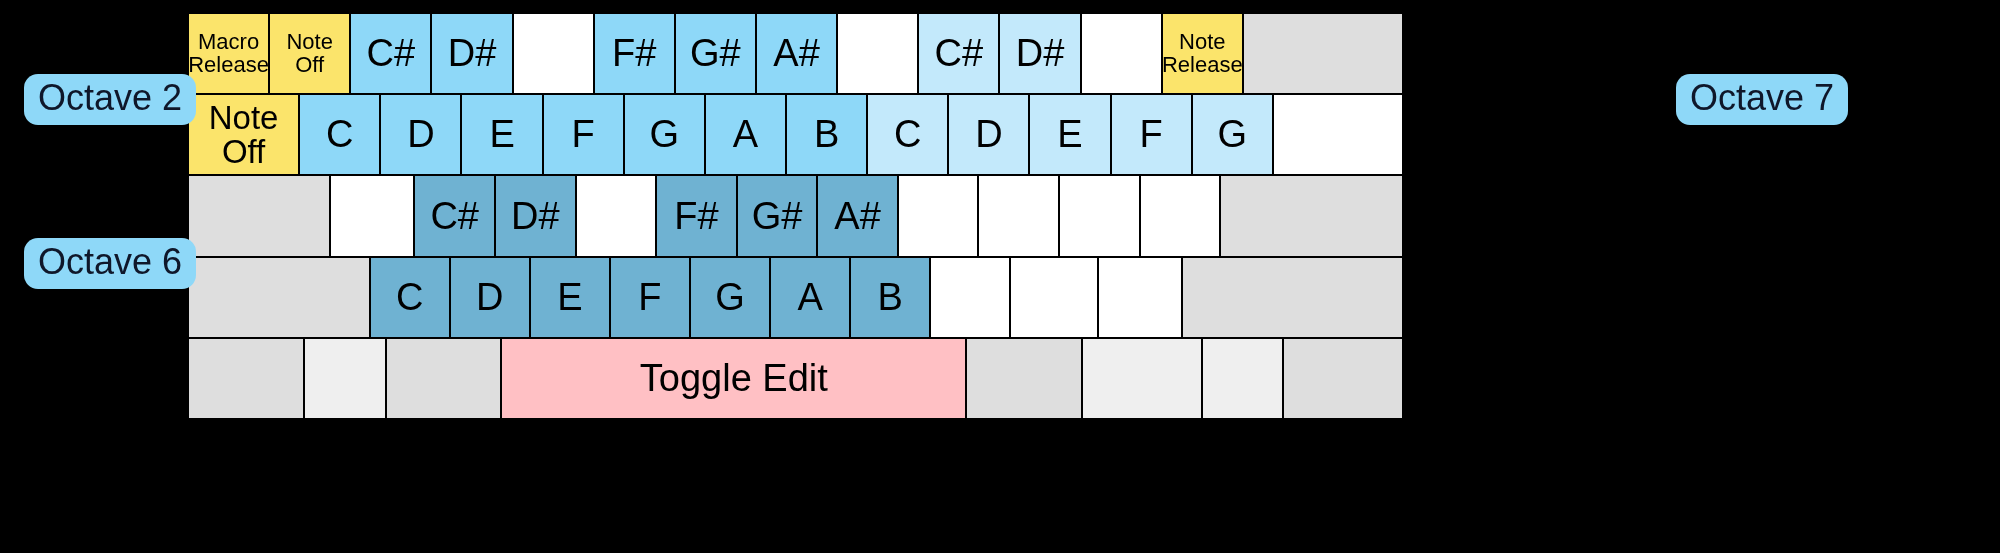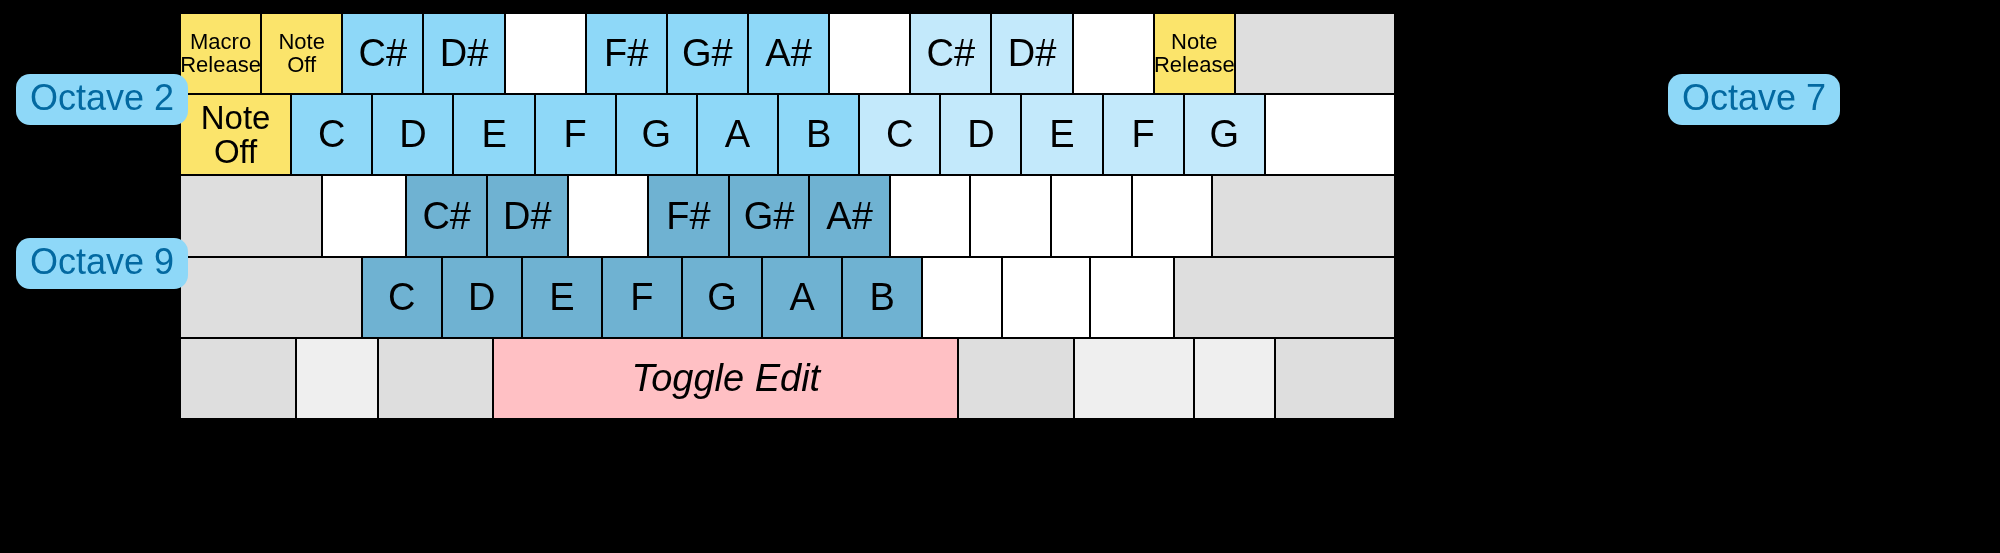--- a/index.html
+++ b/index.html
@@ -1,21 +1,21 @@
 <!DOCTYPE html>
 <html><head>
 <meta charset="utf-8">
 <style>
   html,body{margin:0;padding:0;}
   body{
     width:2000px;height:553px;background:#000;overflow:hidden;
     font-family:"Liberation Sans","DejaVu Sans",sans-serif;
     position:relative;
   }
-  #stage{position:absolute;left:4px;top:0;width:1848px;height:553px;}
+  #stage{position:absolute;left:12px;top:0;width:1848px;height:553px;}
 
   
   .keygrid{
     position:absolute;left:175px;top:12px;width:1215px;height:406px;
     display:flex;flex-direction:column;
   }
   .krow{display:flex;flex:1 1 0;width:100%;}
   .cell{
     box-sizing:border-box;
     border:2px solid #000;
@@ -31,28 +31,28 @@
   .cell .lbl{display:block;padding:0 2px;}
 
   
   .c-blank    {background:#ffffff;}
   .c-gray     {background:#dedede;}
   .c-gray2    {background:#efefef;}
   .c-yellow   {background:#fbe46b;}
   .c-blue     {background:#8ed8f8;}
   .c-bluelt   {background:#c3e9fb;}
   .c-steel    {background:#6fb2d2;}
-  .c-pink     {background:#ffc0c4;font-style:italic;}
+  .c-pink     {background:#ffc0c4;}
 
   
   .pill{
     position:absolute;
     background:#8ed8f8;
     border-radius:14px;
-    color:#0369a1;
+    color:#0f172a;
     font-size:36px;
     padding:6px 14px 9px 14px;
     white-space:nowrap;
     line-height:1;
   }
   #pill-oct2{left:12px;top:74px;}
   #pill-oct1{left:12px;top:238px;}
   #pill-oct3{right:12px;top:74px;}
 </style>
 </head>
@@ -200,16 +200,16 @@
           <span class="lbl">Toggle Edit</span>
         </div>
         <div class="cell c-gray" style="flex: 1.5 1 0px;"></div>
         <div class="cell c-gray2" style="flex: 1.55 1 0px;"></div>
         <div class="cell c-gray2" style="flex: 1.05 1 0px;"></div>
         <div class="cell c-gray" style="flex: 1.55 1 0px;"></div>
       </div>
     </div>
 
   <div class="pill" id="pill-oct2">Octave 2</div>
-  <div class="pill" id="pill-oct1">Octave 9</div>
+  <div class="pill" id="pill-oct1">Octave 6</div>
   <div class="pill" id="pill-oct3">Octave 7</div>
 
 </div>
 
 </body></html>

